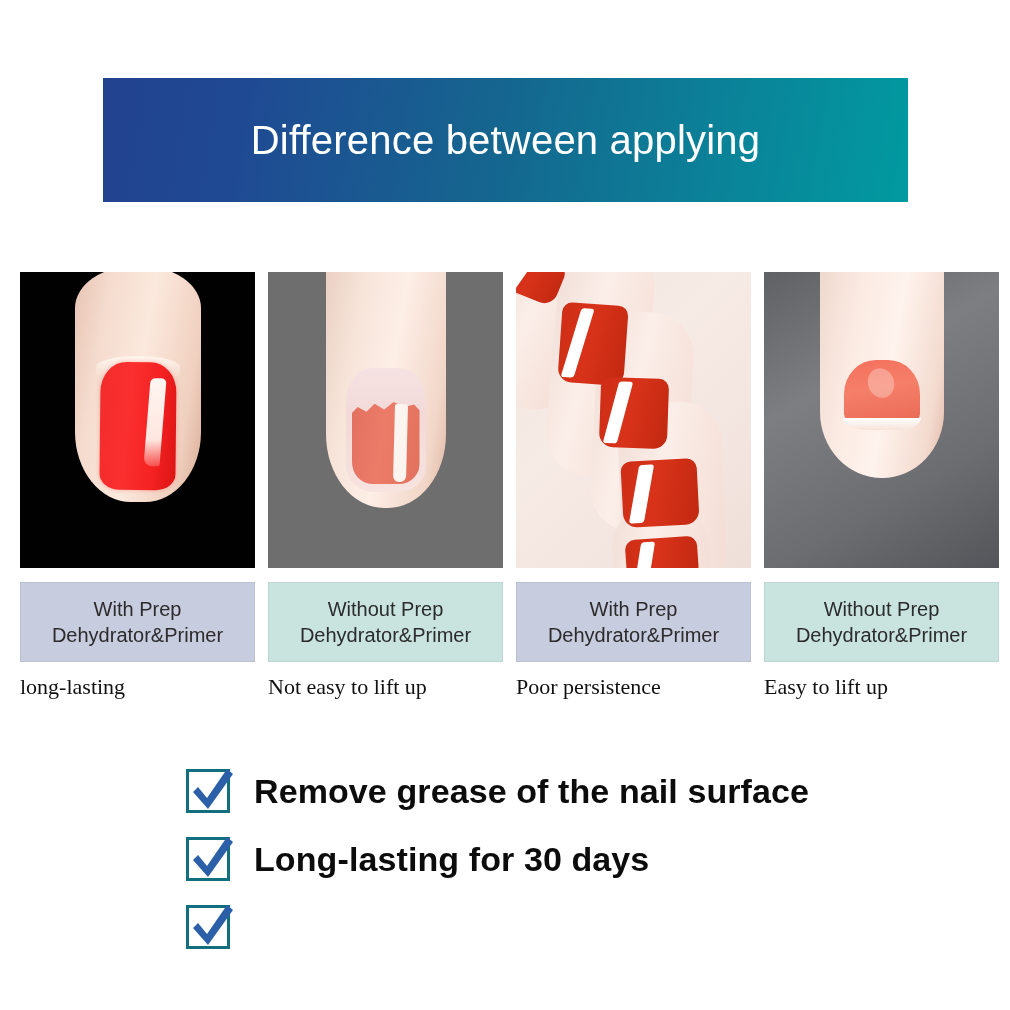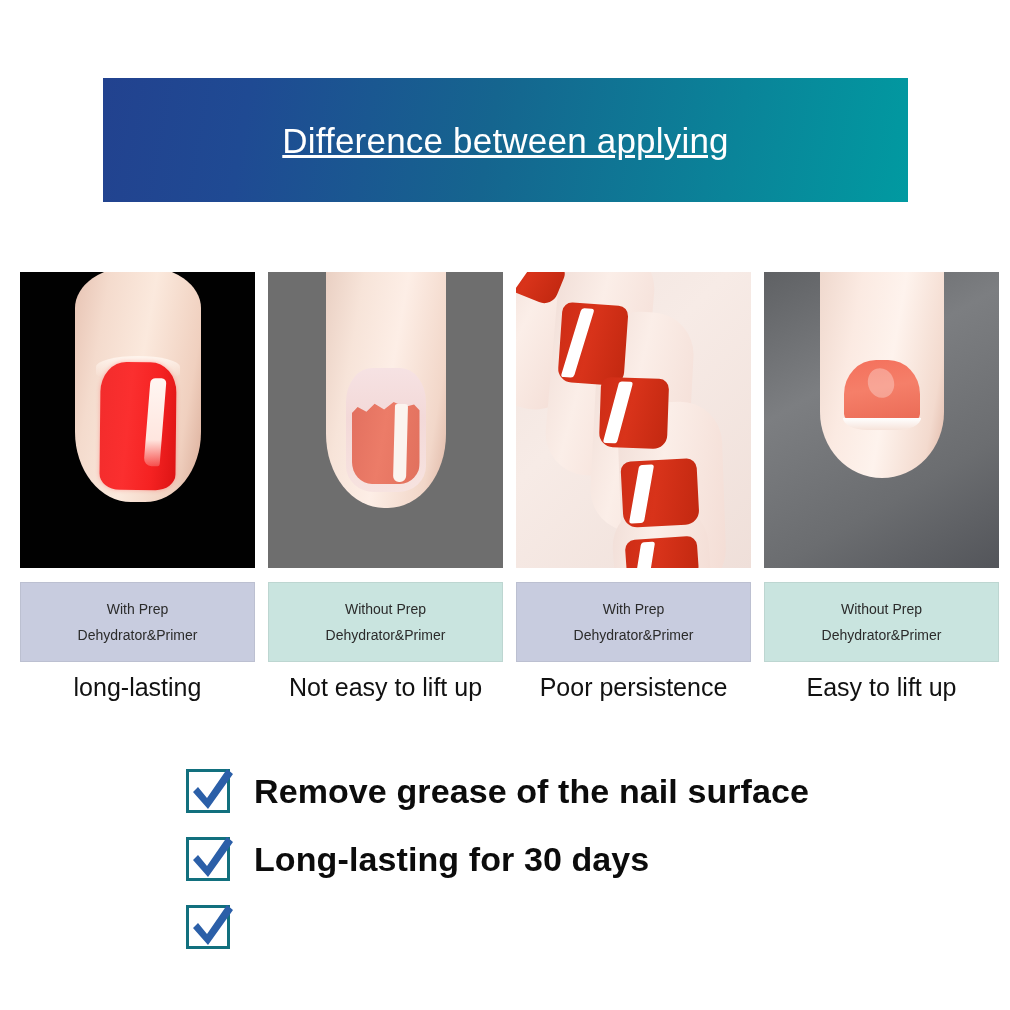--- a/index.html
+++ b/index.html
@@ -24,27 +24,26 @@
     width: 805px;
     height: 124px;
     background: linear-gradient(100deg, #22428f 0%, #1f4a93 18%, #15658f 48%, #0a8499 78%, #019aa1 100%);
     display: flex;
     flex-direction: column;
     align-items: center;
     justify-content: center;
   }
   .banner-line {
     color: #ffffff;
-    font-size: 35px;
+    font-size: 40px;
     line-height: 49px;
     letter-spacing: 0.2px;
     font-weight: 400;
     white-space: nowrap;
     text-align: center;
-    text-decoration: underline;
   }
 
   
   .photo-row {
     position: absolute;
     left: 20px;
     top: 272px;
     width: 970px;
     height: 296px;
     display: flex;
@@ -229,40 +228,40 @@
     flex: 0 0 235px;
     width: 235px;
     height: 80px;
     border: 1px solid rgba(0,0,0,0.06);
     box-sizing: border-box;
     display: flex;
     flex-direction: column;
     align-items: center;
     justify-content: center;
     color: #2b2b2b;
-    font-size: 14px;
+    font-size: 20px;
     line-height: 26px;
   }
 
   
   .label-row {
     position: absolute;
     left: 20px;
     top: 672px;
     width: 970px;
     display: flex;
     gap: 13px;
   }
   .result-label {
     flex: 0 0 235px;
     width: 235px;
-    text-align: center;
-    font-size: 25px;
+    font-size: 22px;
     color: #111111;
     line-height: 30px;
+    font-family: Liberation Serif, serif;
   }
 
   
   .bullets {
     position: absolute;
     left: 186px;
     top: 757px;
     width: 760px;
   }
   .bullet {

